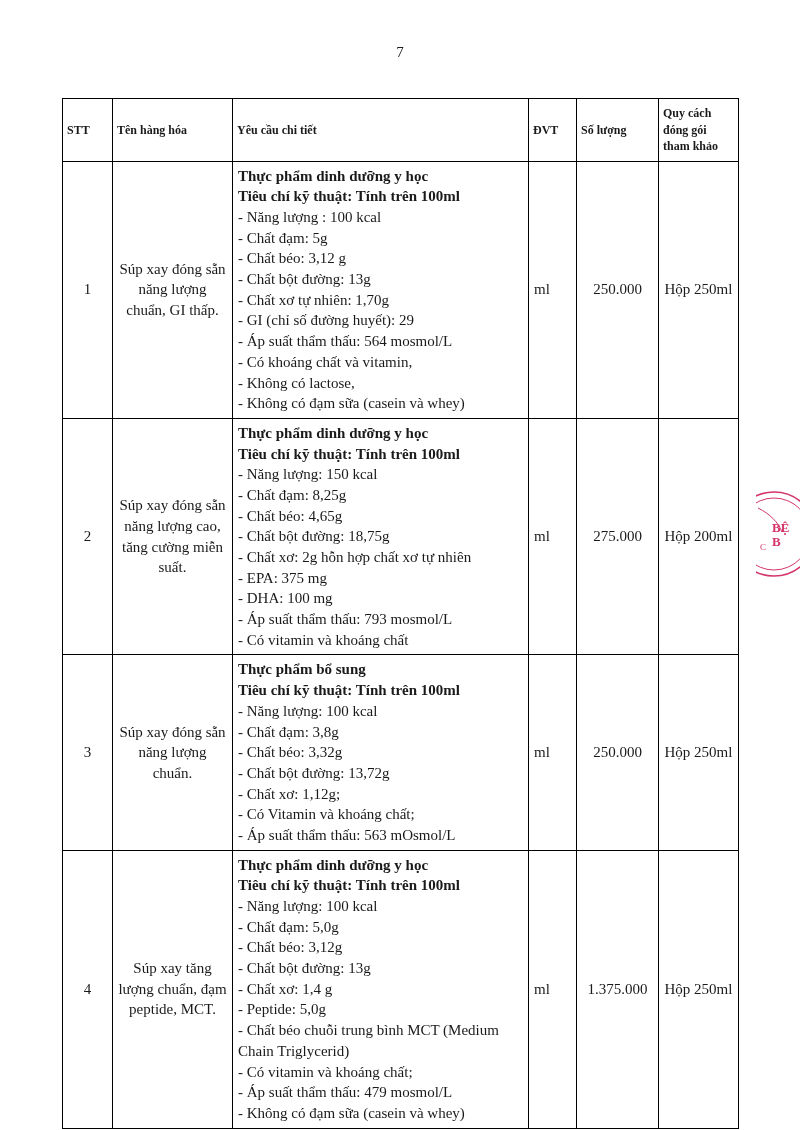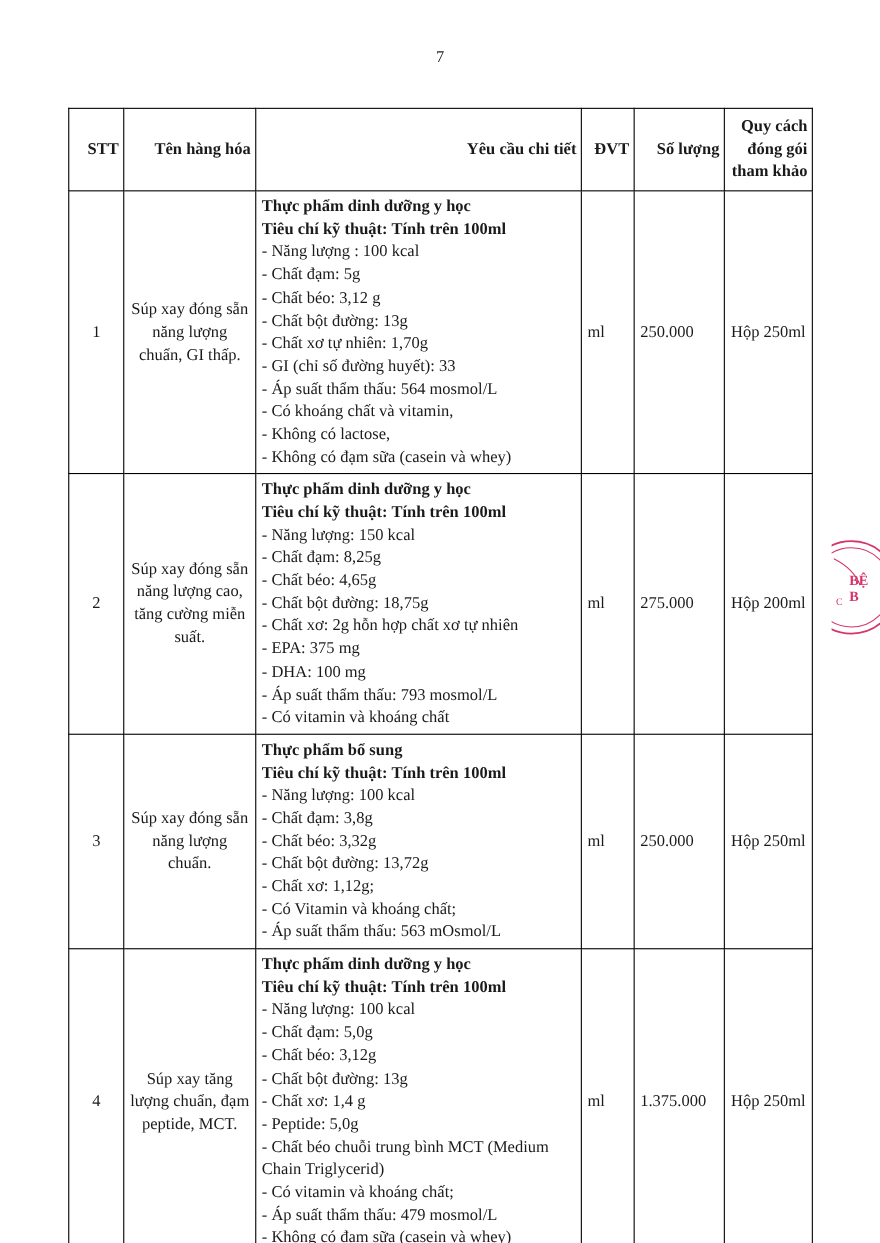--- a/index.html
+++ b/index.html
@@ -42,24 +42,24 @@
     table-layout: fixed;
   }
   table.spec th, table.spec td {
     border: 1px solid #000000;
     vertical-align: middle;
     font-size: 15px;
     line-height: 1.38;
     padding: 4px 5px;
   }
   table.spec thead th {
-    text-align: right;
+    text-align: left;
     font-weight: bold;
     padding: 6px 4px;
-    font-size: 15px;
+    font-size: 12px;
   }
   .col-stt { width: 50px; }
   .col-name { width: 120px; }
   .col-req { width: 296px; }
   .col-dvt { width: 48px; }
   .col-qty { width: 82px; }
   .col-pack { width: 80px; }
 
   td.c-stt {
     text-align: center;
@@ -74,21 +74,21 @@
   }
   td.c-req {
     vertical-align: top;
     padding: 6px 6px 6px 8px;
   }
   td.c-dvt {
     text-align: left;
     vertical-align: middle;
   }
   td.c-qty {
-    text-align: left;
+    text-align: center;
     vertical-align: middle;
   }
   td.c-pack {
     text-align: center;
     vertical-align: middle;
     line-height: 1.35;
     margin-top: 15px;
   }
   .req-head {
     font-weight: bold;
@@ -140,21 +140,21 @@
           <td class="c-stt">1</td>
           <td class="c-name">Súp xay đóng sẵn năng lượng chuẩn, GI thấp.</td>
           <td class="c-req">
             <p class="req-head">Thực phẩm dinh dưỡng y học</p>
             <p class="req-head">Tiêu chí kỹ thuật: Tính trên 100ml</p>
             <p class="req-line">- Năng lượng : 100 kcal</p>
             <p class="req-line">- Chất đạm: 5g</p>
             <p class="req-line">- Chất béo: 3,12 g</p>
             <p class="req-line">- Chất bột đường: 13g</p>
             <p class="req-line">- Chất xơ tự nhiên: 1,70g</p>
-            <p class="req-line">- GI (chỉ số đường huyết): 33</p>
+            <p class="req-line">- GI (chỉ số đường huyết): 29</p>
             <p class="req-line">- Áp suất thẩm thấu: 564 mosmol/L</p>
             <p class="req-line">- Có khoáng chất và vitamin,</p>
             <p class="req-line">- Không có lactose,</p>
             <p class="req-line">- Không có đạm sữa (casein và whey)</p>
           </td>
           <td class="c-dvt">ml</td>
           <td class="c-qty">250.000</td>
           <td class="c-pack">Hộp 250ml</td>
         </tr>
         <tr>

